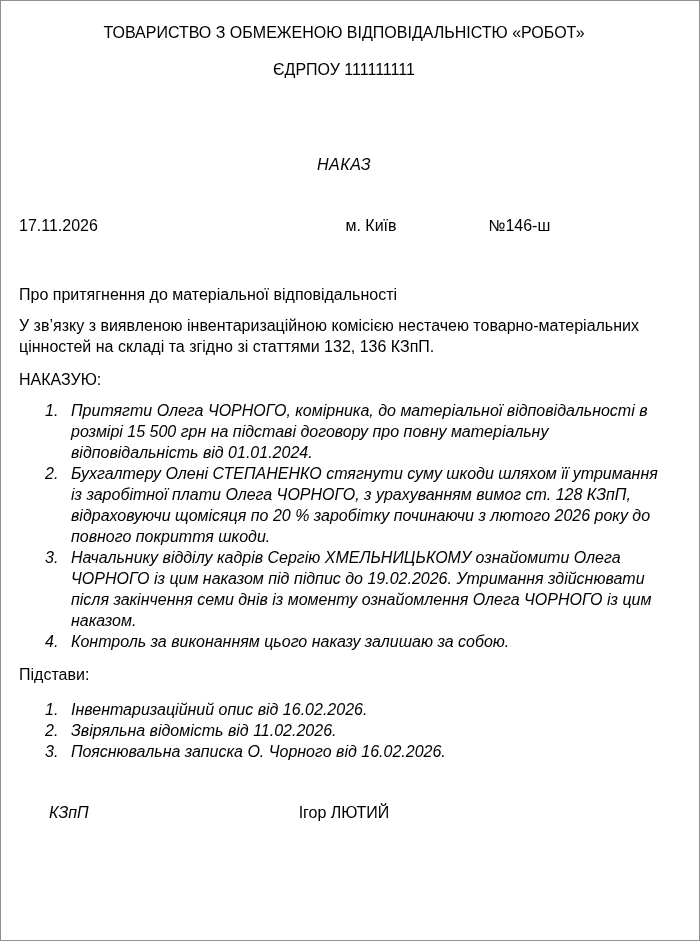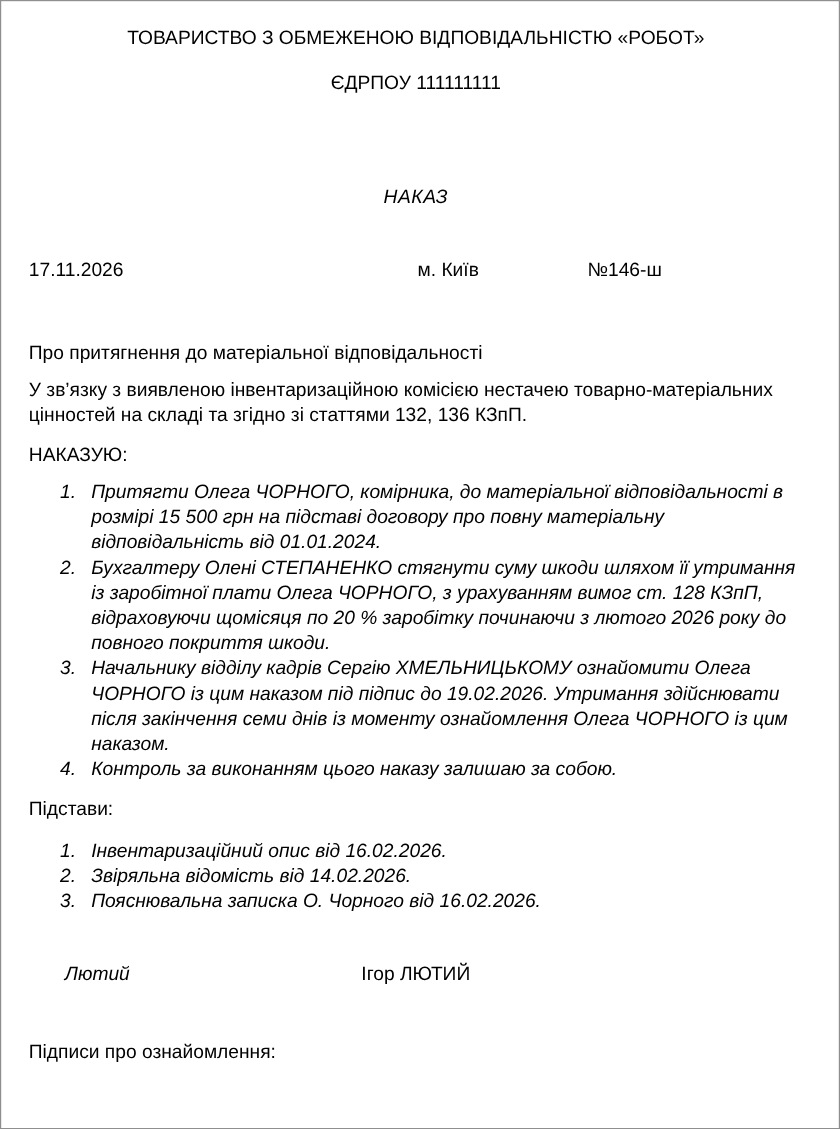--- a/index.html
+++ b/index.html
@@ -11,21 +11,21 @@
     position: relative;
     width: 700px;
     height: 941px;
     box-sizing: border-box;
     border: 1px solid #8f8f8f;
     background: #ffffff;
     color: #000000;
     font-family: "Liberation Sans", "DejaVu Sans", sans-serif;
     font-size: 16px;
     line-height: 21px;
-    padding: 9px 30px 0 23px;
+    padding: 9px 30px 0 18px;
     overflow: hidden;
   }
   .center { text-align: center; }
   .company   { margin-top: 12px; }
   .edrpou    { margin-top: 16px; }
   .order-title { margin-top: 74px; letter-spacing: 0.5px; font-style: italic; }
 
   .meta-row {
     margin-top: 40px;
     display: grid;
@@ -102,25 +102,24 @@
     <li>Притягти Олега ЧОРНОГО, комірника, до матеріальної відповідальності в розмірі 15 500 грн на підставі договору про повну матеріальну відповідальність від 01.01.2024.</li>
     <li>Бухгалтеру Олені СТЕПАНЕНКО стягнути суму шкоди шляхом її утримання із заробітної плати Олега ЧОРНОГО, з урахуванням вимог ст. 128 КЗпП, відраховуючи щомісяця по 20 % заробітку починаючи з лютого 2026 року до повного покриття шкоди.</li>
     <li>Начальнику відділу кадрів Сергію ХМЕЛЬНИЦЬКОМУ ознайомити Олега ЧОРНОГО із цим наказом під підпис до 19.02.2026. Утримання здійснювати після закінчення семи днів із моменту ознайомлення Олега ЧОРНОГО із цим наказом.</li>
     <li>Контроль за виконанням цього наказу залишаю за собою.</li>
   </ol>
 
   <div class="grounds-label">Підстави:</div>
 
   <ol class="doc-list grounds-list">
     <li>Інвентаризаційний опис від 16.02.2026.</li>
-    <li>Звіряльна відомість від 14.02.2026.</li>
+    <li>Звіряльна відомість від 11.02.2026.</li>
     <li>Пояснювальна записка О. Чорного від 16.02.2026.</li>
   </ol>
 
   <div class="sign-row">
-    <span class="sign-script">Лютий</span>
+    <span class="sign-script">КЗпП</span>
     <span class="sign-name">Ігор ЛЮТИЙ</span>
   </div>
 
-  <div class="ack-label">Підписи про ознайомлення:</div>
 
 
 </div>
 
 </body></html>

